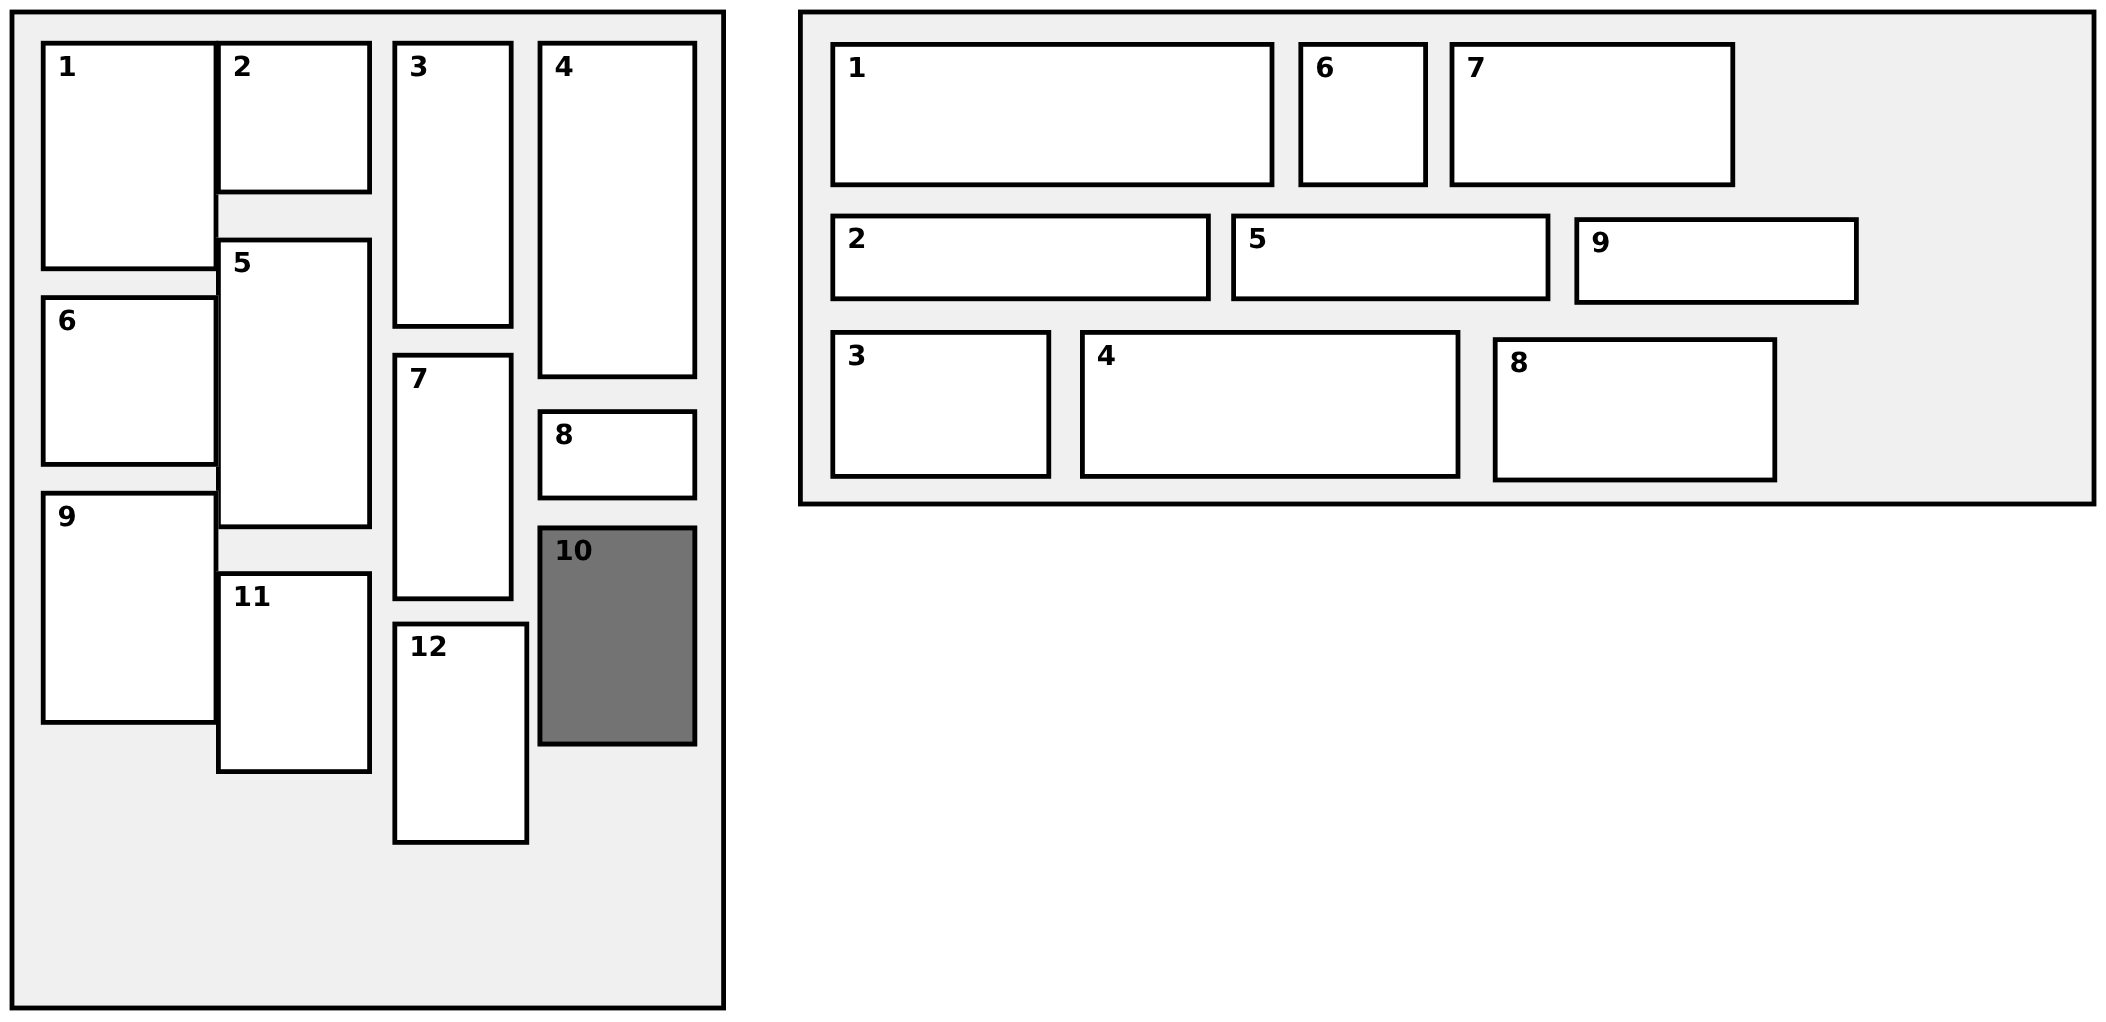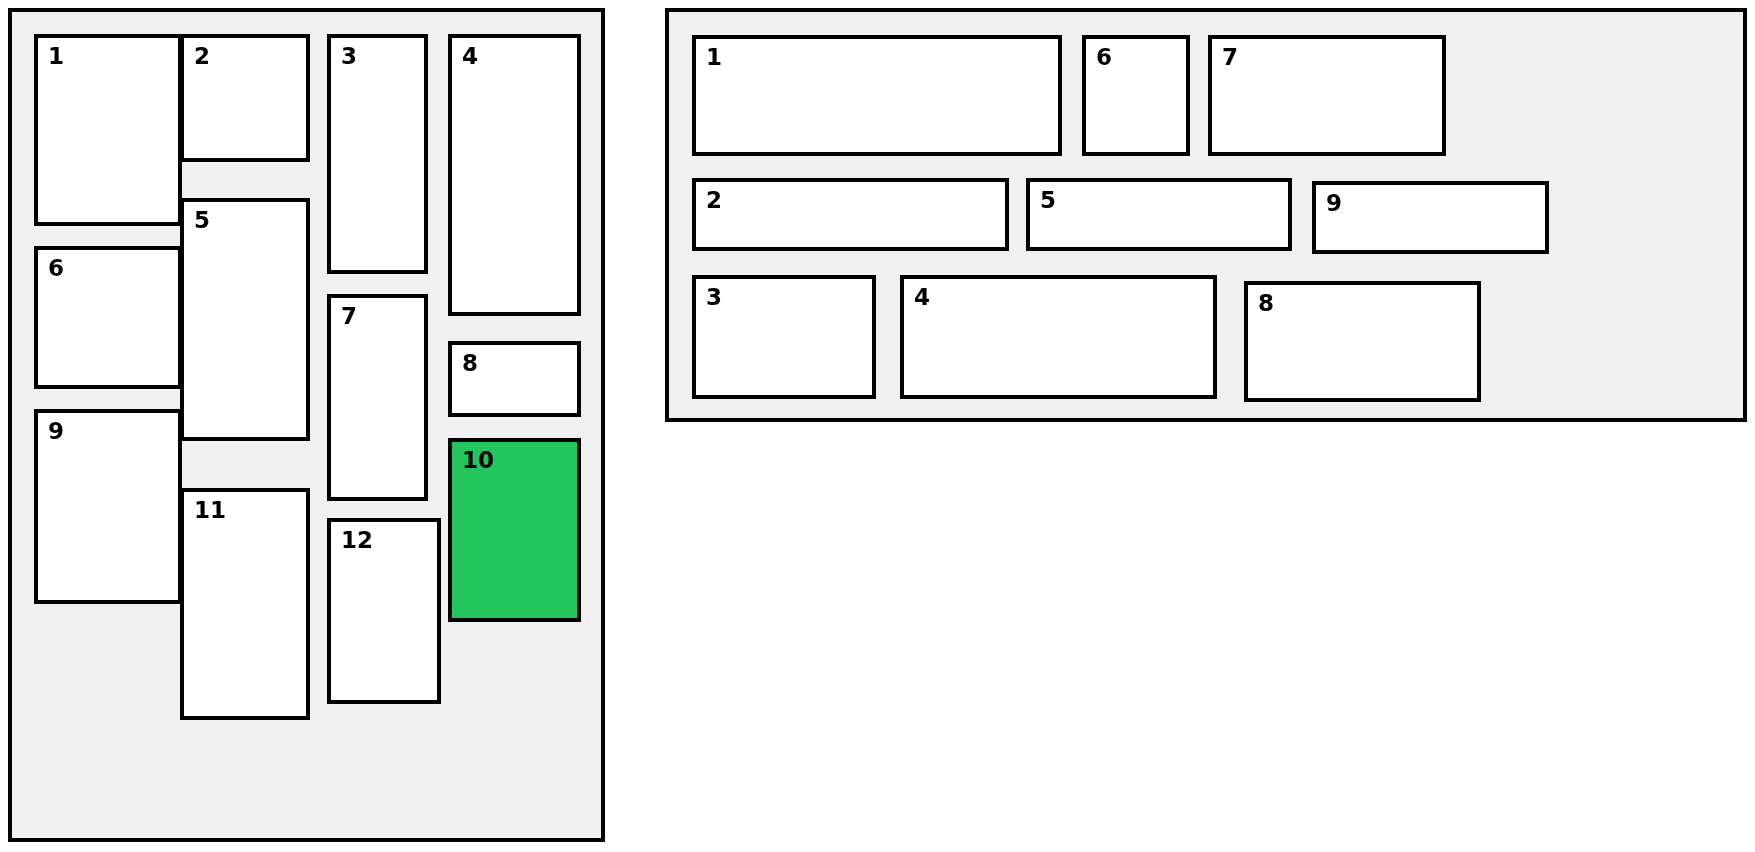--- a/index.html
+++ b/index.html
@@ -63,24 +63,24 @@
       </div>
       <div class="box" style="left: 315px; top: 282px; width: 101px; height: 207px; background: rgb(255, 255, 255); border-color: rgb(0, 0, 0);">
         <span class="box-label" style="color: rgb(0, 0, 0);">7</span>
       </div>
       <div class="box" style="left: 436px; top: 329px; width: 133px; height: 76px; background: rgb(255, 255, 255); border-color: rgb(0, 0, 0);">
         <span class="box-label" style="color: rgb(0, 0, 0);">8</span>
       </div>
       <div class="box" style="left: 22px; top: 397px; width: 148px; height: 195px; background: rgb(255, 255, 255); border-color: rgb(0, 0, 0);">
         <span class="box-label" style="color: rgb(0, 0, 0);">9</span>
       </div>
-      <div class="box" style="left: 436px; top: 426px; width: 133px; height: 184px; background: #22c55e; border-color: rgb(0, 0, 0);">
+      <div class="box" style="left: 436px; top: 426px; width: 133px; height: 184px; background: #737373; border-color: rgb(0, 0, 0);">
         <span class="box-label" style="color: rgb(0, 0, 0);">10</span>
       </div>
-      <div class="box" style="left: 168px; top: 476px; width: 130px; height: 232px; background: rgb(255, 255, 255); border-color: rgb(0, 0, 0);">
+      <div class="box" style="left: 168px; top: 464px; width: 130px; height: 169px; background: rgb(255, 255, 255); border-color: rgb(0, 0, 0);">
         <span class="box-label" style="color: rgb(0, 0, 0);">11</span>
       </div>
       <div class="box" style="left: 315px; top: 506px; width: 114px; height: 186px; background: rgb(255, 255, 255); border-color: rgb(0, 0, 0);">
         <span class="box-label" style="color: rgb(0, 0, 0);">12</span>
       </div>
     </div>
     <div class="panel" style="left: 665px; top: 8px; width: 1082px; height: 414px; background: rgb(240, 240, 240); border-color: rgb(0, 0, 0);">
       <div class="box" style="left: 23px; top: 23px; width: 370px; height: 121px; background: rgb(255, 255, 255); border-color: rgb(0, 0, 0);">
         <span class="box-label" style="color: rgb(0, 0, 0);">1</span>
       </div>

